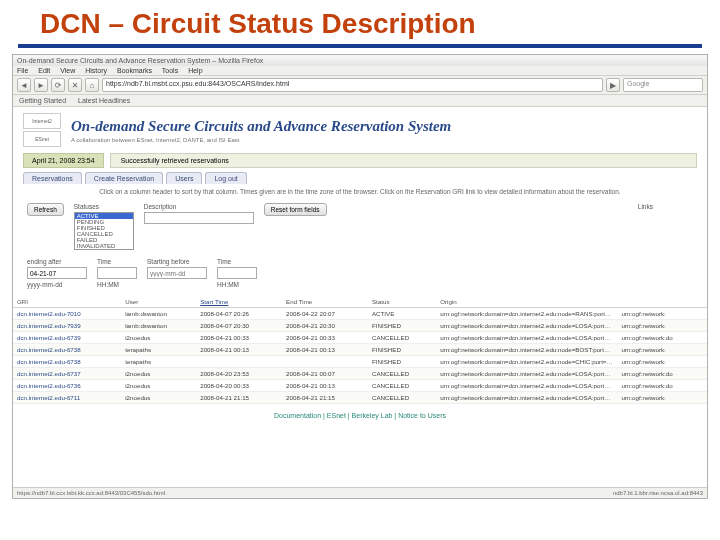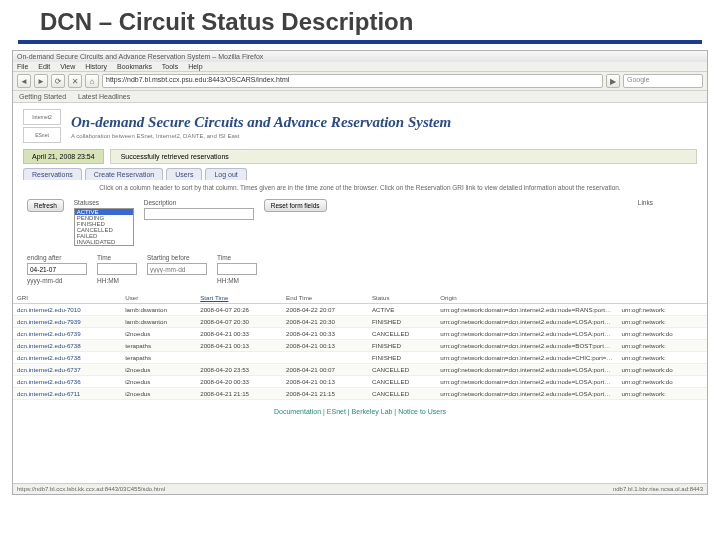--- a/index.html
+++ b/index.html
@@ -1,17 +1,17 @@
 <!DOCTYPE html>
 <html><head>
 <meta charset="utf-8">
 <style>
   * { box-sizing: border-box; margin: 0; padding: 0; }
   body { font-family: Arial, sans-serif; font-size: 8px; background: #fff; width: 720px; height: 540px; overflow: hidden; }
-  .slide-title { font-family: "Trebuchet MS", Arial, sans-serif; font-size: 24px; font-weight: bold; color: #404040; padding: 8px 0 4px 40px; }
+  .slide-title { font-family: "Trebuchet MS", Arial, sans-serif; font-size: 28px; font-weight: bold; color: #c2410c; padding: 8px 0 4px 40px; }
   .title-underline { border-bottom: 4px solid #1a3d8f; margin: 0 18px 6px 18px; }
   .browser { border: 1px solid #b0b0b0; margin: 0 12px; background: #f4f4f0; position: relative; }
   .browser-titlebar { font-size: 7px; padding: 2px 4px; background: linear-gradient(#f8f8f8,#e4e4e4); color:#555;}
   .browser-menu { font-size: 7px; padding: 1px 4px; background: #f0f0ec; border-bottom:1px solid #d0d0cc; }
   .browser-menu span { margin-right: 8px; color:#333;}
   .browser-toolbar { display:flex; align-items:center; gap:3px; padding:2px 4px; background:#f0f0ec; border-bottom:1px solid #d0d0cc;}
   .tb-btn { width:14px; height:14px; border:1px solid #b8b8b0; border-radius:2px; background:linear-gradient(#fff,#e8e8e0); display:flex; align-items:center; justify-content:center; font-size:8px; color:#666;}
   .url-bar { flex:1; height:14px; border:1px solid #b8b8b0; background:#fff; font-size:7px; padding:1px 3px; color:#333; border-radius:2px;}
   .search-box { width:80px; height:14px; border:1px solid #b8b8b0; background:#fff; font-size:7px; padding:1px 3px; color:#888; border-radius:2px;}
   .bookmark-bar { font-size:7px; padding:2px 6px; background:#f0f0ec; border-bottom:1px solid #d0d0cc; color:#555;}

